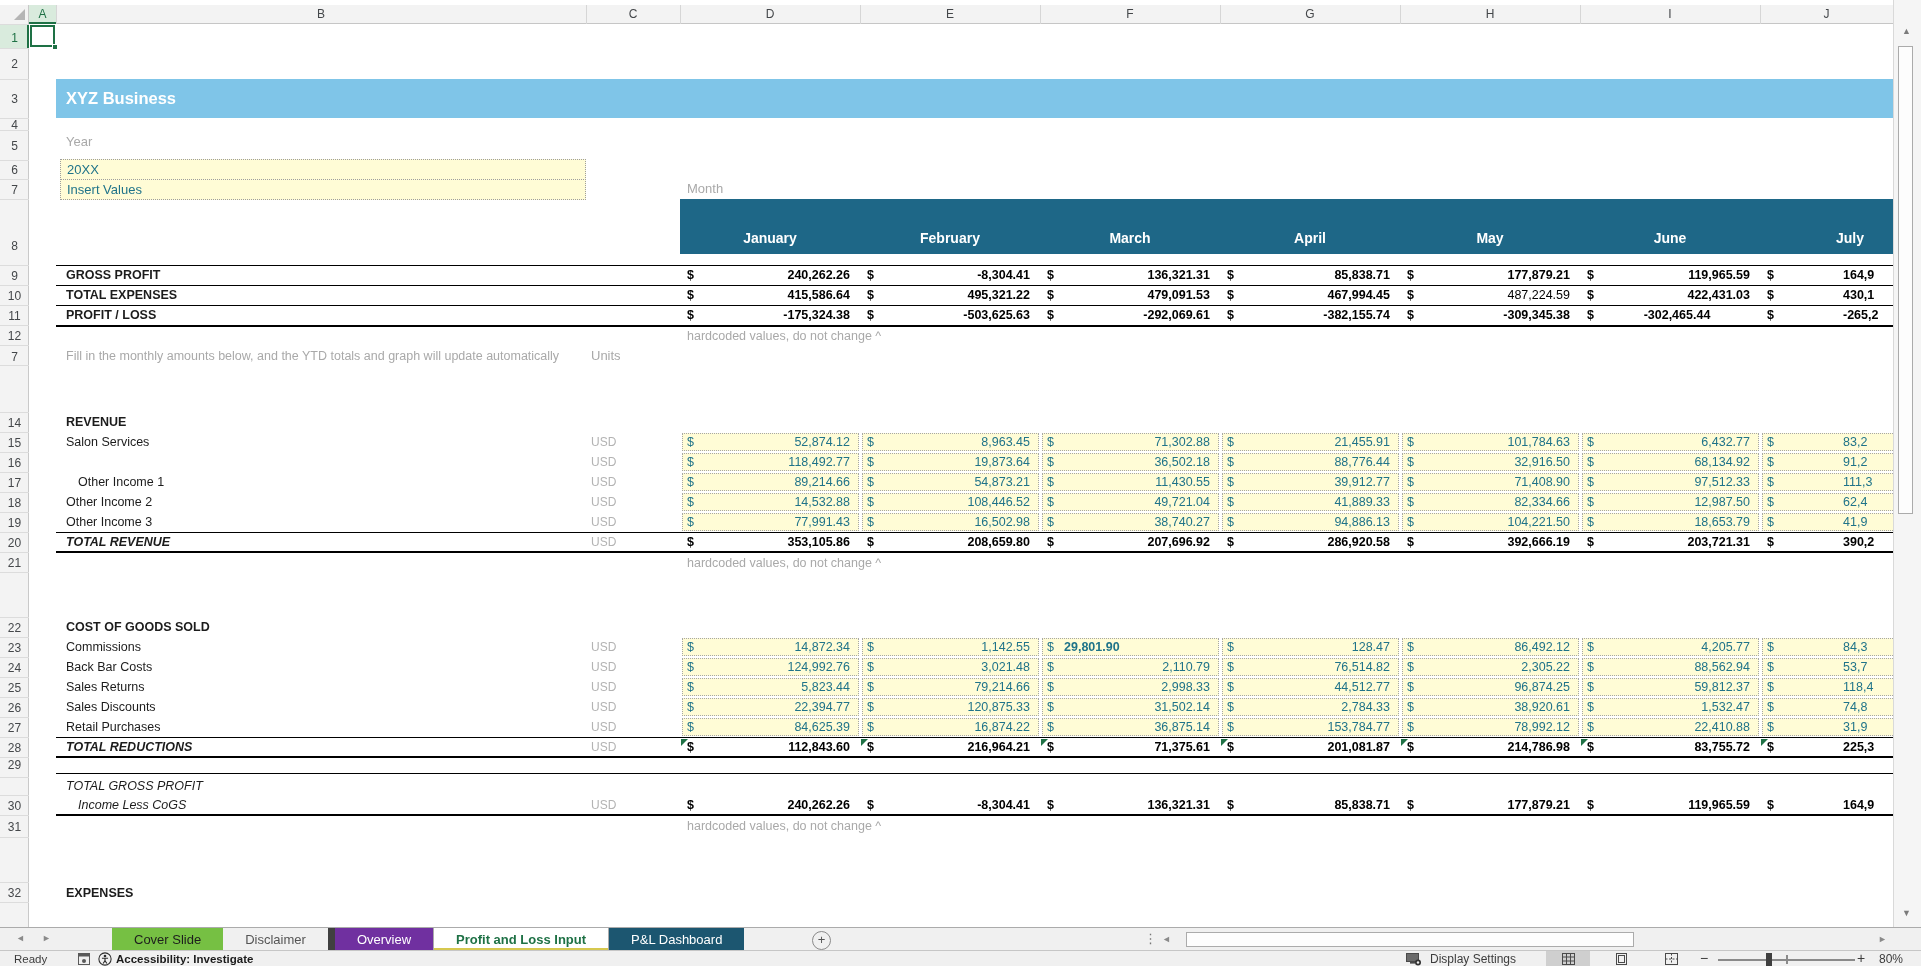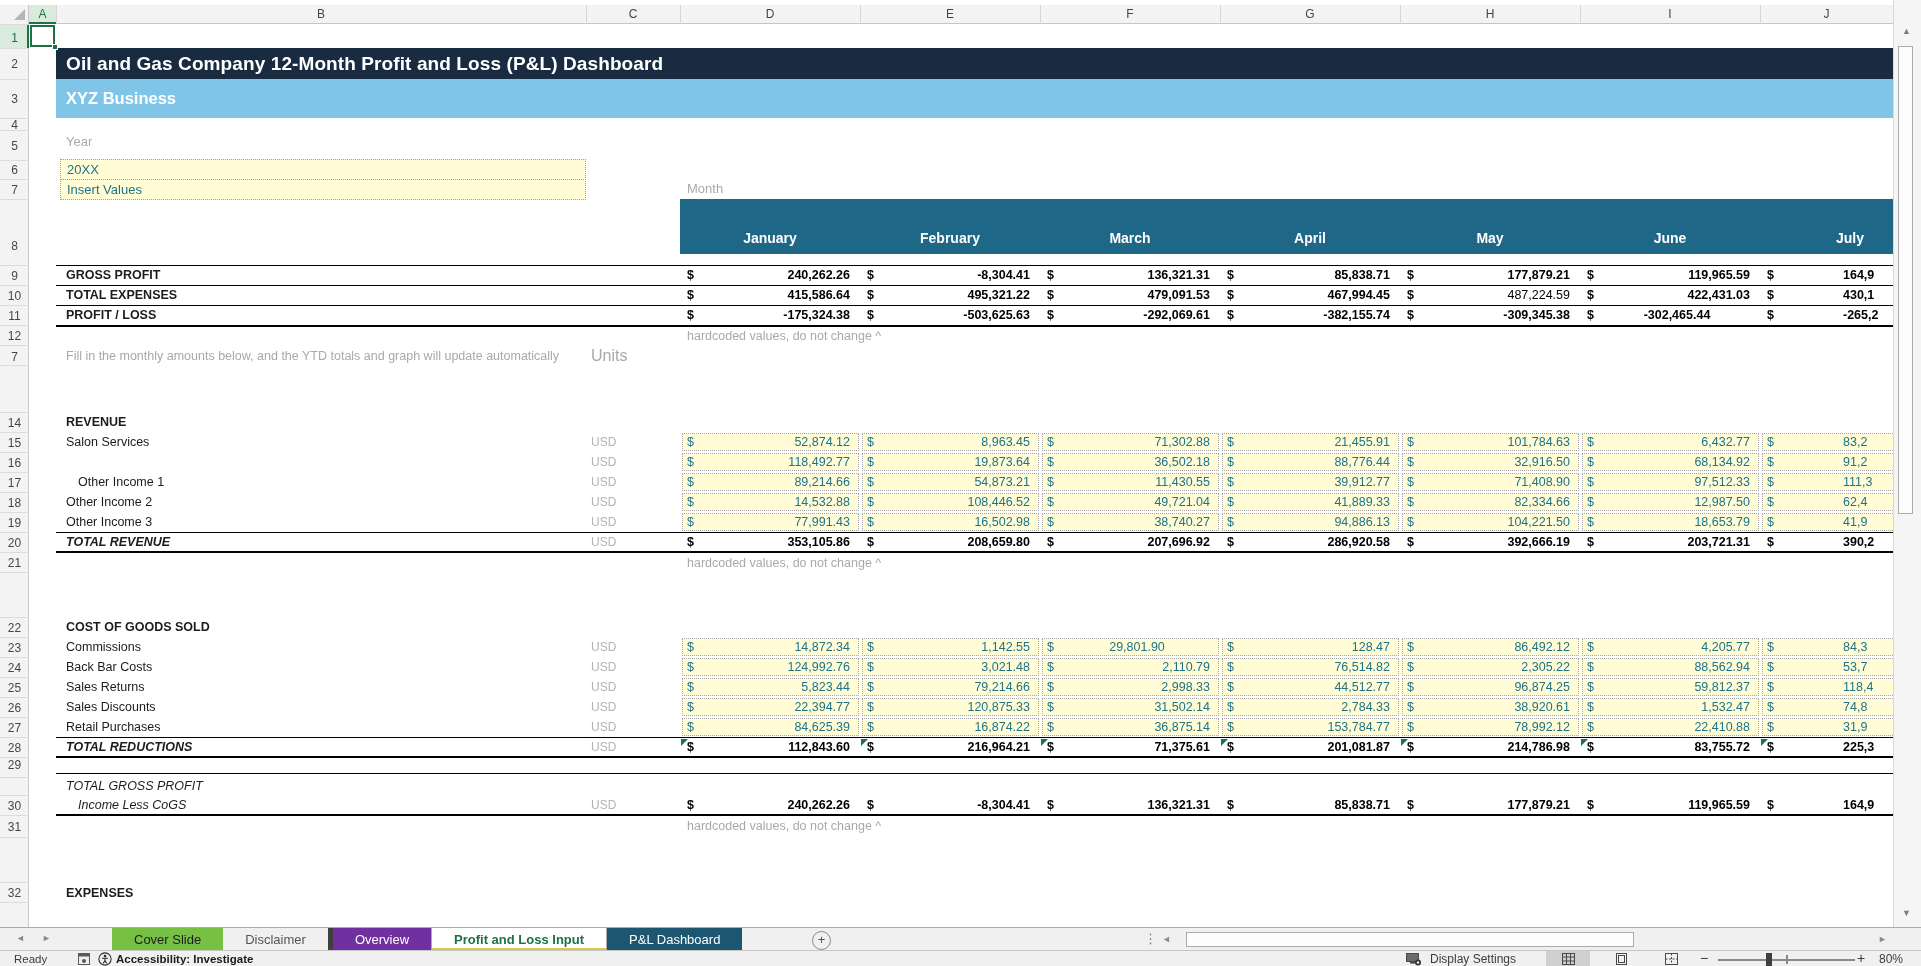--- a/index.html
+++ b/index.html
@@ -22,48 +22,47 @@
   #titlebar{left:56px;top:48px;width:1837px;height:31px;color:#fff;font-size:19px;font-weight:bold;
             line-height:31px;padding-left:10px;letter-spacing:.1px;}
   #subtitlebar{left:56px;top:79px;width:1837px;height:39px;color:#fff;font-size:16.5px;font-weight:bold;
             line-height:39px;padding-left:10px;}
   .yearcell{left:60px;width:526px;height:21px;border:1px dotted #9e9e9e;background:#fffcd6;
             font-size:13px;line-height:20px;padding-left:6px;}
   
   #tabbar{left:0;top:927px;width:1921px;height:23px;background:#f0f0f0;border-top:1px solid #ababab;}
   .tab{display:inline-flex;align-items:center;height:23px;padding:0 22px;font-size:13px;white-space:nowrap;}
   #tabs{position:absolute;left:112px;top:0;height:23px;display:flex;}
-  .tabsep{border-right:5px solid #404040;}
+  .tabsep{border-right:7px solid #404040;}
   .activeTab{font-weight:bold;box-shadow:inset 0 -3px 0 #d6c84f;border-left:1px solid #ababab;border-right:1px solid #ababab;}
   .navarr{position:absolute;top:5px;font-size:9px;color:#8a8a8a;}
   #addsheet{position:absolute;left:812px;top:3px;width:17px;height:17px;border:1px solid #8a8a8a;border-radius:50%;
             color:#555;font-size:13px;line-height:15px;text-align:center;}
   #statusbar{left:0;top:950px;width:1921px;height:16px;background:#f0f0f0;border-top:1px solid #c6c6c6;font-size:11.5px;color:#3c3c3c;}
   .sbtxt{position:absolute;top:1px;line-height:14px;white-space:nowrap;}
   .viewbtn{position:absolute;top:0;width:44px;height:16px;display:flex;align-items:center;justify-content:center;}
   .scroll-thumb{background:#fdfdfd;border:1px solid #ababab;}
   svg{display:block;}
 </style>
 </head>
 <body>
 
 <div id="app">
 
   <div id="sheet">
 
-    <div class="abs" id="titlebar" style="background: rgb(24, 43, 64);">Oil and Gas Company 12-Month Profit and Loss (P&amp;L) Dashboard</div>
     <div class="abs" id="subtitlebar" style="background: rgb(127, 197, 232);">XYZ Business</div>
 
     <div class="abs graylab" style="left:66px;top:134px;width:220px;height:16px;line-height:16px;">Year</div>
     <div class="abs yearcell teal" style="top:159px;">20XX</div>
     <div class="abs yearcell teal" style="top:179px;">Insert Values</div>
 
     <div class="abs graylab" style="left:687px;top:181px;width:120px;height:16px;line-height:16px;">Month</div>
     <div class="abs note" style="left:66px;top:348px;width:520px;height:16px;line-height:16px;overflow:hidden;">Fill in the monthly amounts below, and the YTD totals and graph will update automatically</div>
-    <div class="abs note" style="left:591px;top:348px;width:85px;height:16px;line-height:16px;font-size:16px;">Units</div>
+    <div class="abs note" style="left:591px;top:348px;width:85px;height:16px;line-height:16px;font-size:13px;">Units</div>
 
   <div class="abs" style="left: 0px; top: 5px; width: 1893px; height: 19px; background: rgb(243, 243, 243); border-bottom: 1px solid rgb(198, 198, 198);"></div>
       <div class="abs" style="left: 0px; top: 5px; width: 29px; height: 19px; background: rgb(243, 243, 243); border-right: 1px solid rgb(201, 201, 201);"></div>
       <div class="abs" style="left: 14px; top: 9px; width: 0px; height: 0px; border-left: 11px solid transparent; border-bottom: 11px solid rgb(181, 181, 181);"></div>
       <div class="abs hdrtxt" style="left: 29px; top: 5px; width: 27px; height: 19px; line-height: 19px; background: rgb(217, 235, 221); color: rgb(30, 113, 69); border-bottom: 2px solid rgb(30, 113, 69);">A</div>
       <div class="abs" style="left: 56px; top: 5px; width: 1px; height: 19px; background: rgb(214, 214, 214);"></div>
       <div class="abs hdrtxt" style="left: 56px; top: 5px; width: 530px; height: 19px; line-height: 19px;">B</div>
       <div class="abs" style="left: 586px; top: 5px; width: 1px; height: 19px; background: rgb(214, 214, 214);"></div>
       <div class="abs hdrtxt" style="left: 586px; top: 5px; width: 94px; height: 19px; line-height: 19px;">C</div>
       <div class="abs" style="left: 680px; top: 5px; width: 1px; height: 19px; background: rgb(214, 214, 214);"></div>
@@ -349,21 +348,21 @@
       <div class="abs lbl" style="left: 66px; top: 637px; width: 480px; height: 20px; line-height: 20px;">Commissions</div>
       <div class="abs usd" style="left: 591px; top: 637px; width: 60px; height: 20px; line-height: 20px;">USD</div>
       <div class="abs inputcell" style="left: 682px; top: 638px; width: 177px; height: 18px;"></div>
       <div class="abs val teal" style="left: 687px; top: 637px; width: 16px; height: 20px; line-height: 20px; font-weight: normal;">$</div>
       <div class="abs val teal" style="left: 704px; top: 637px; width: 146px; height: 20px; line-height: 20px; text-align: right; font-weight: normal;">14,872.34</div>
       <div class="abs inputcell" style="left: 862px; top: 638px; width: 177px; height: 18px;"></div>
       <div class="abs val teal" style="left: 867px; top: 637px; width: 16px; height: 20px; line-height: 20px; font-weight: normal;">$</div>
       <div class="abs val teal" style="left: 884px; top: 637px; width: 146px; height: 20px; line-height: 20px; text-align: right; font-weight: normal;">1,142.55</div>
       <div class="abs inputcell" style="left: 1042px; top: 638px; width: 177px; height: 18px;"></div>
       <div class="abs val teal" style="left: 1047px; top: 637px; width: 16px; height: 20px; line-height: 20px; font-weight: normal;">$</div>
-      <div class="abs val teal" style="left: 1064px; top: 637px; width: 146px; height: 20px; line-height: 20px; text-align: center; font-weight: normal;">29,801.90</div>
+      <div class="abs val teal" style="left: 1064px; top: 637px; width: 146px; height: 20px; line-height: 20px; text-align: left; font-weight: bold;">29,801.90</div>
       <div class="abs inputcell" style="left: 1222px; top: 638px; width: 177px; height: 18px;"></div>
       <div class="abs val teal" style="left: 1227px; top: 637px; width: 16px; height: 20px; line-height: 20px; font-weight: normal;">$</div>
       <div class="abs val teal" style="left: 1244px; top: 637px; width: 146px; height: 20px; line-height: 20px; text-align: right; font-weight: normal;">128.47</div>
       <div class="abs inputcell" style="left: 1402px; top: 638px; width: 177px; height: 18px;"></div>
       <div class="abs val teal" style="left: 1407px; top: 637px; width: 16px; height: 20px; line-height: 20px; font-weight: normal;">$</div>
       <div class="abs val teal" style="left: 1424px; top: 637px; width: 146px; height: 20px; line-height: 20px; text-align: right; font-weight: normal;">86,492.12</div>
       <div class="abs inputcell" style="left: 1582px; top: 638px; width: 177px; height: 18px;"></div>
       <div class="abs val teal" style="left: 1587px; top: 637px; width: 16px; height: 20px; line-height: 20px; font-weight: normal;">$</div>
       <div class="abs val teal" style="left: 1604px; top: 637px; width: 146px; height: 20px; line-height: 20px; text-align: right; font-weight: normal;">4,205.77</div>
       <div class="abs inputcell" style="left: 1762px; top: 638px; width: 177px; height: 18px;"></div>

